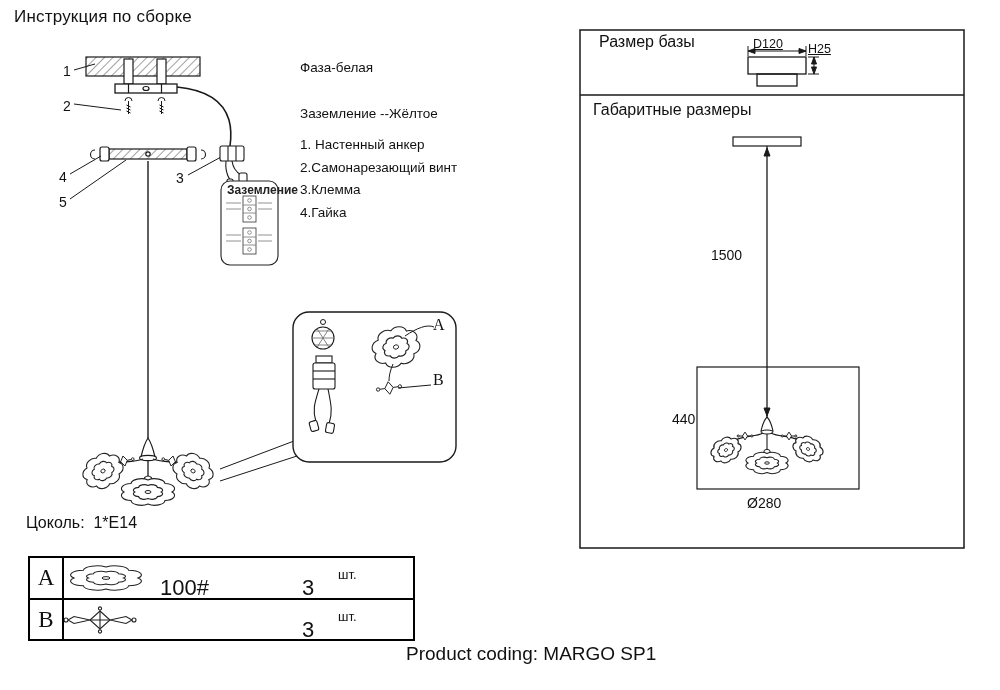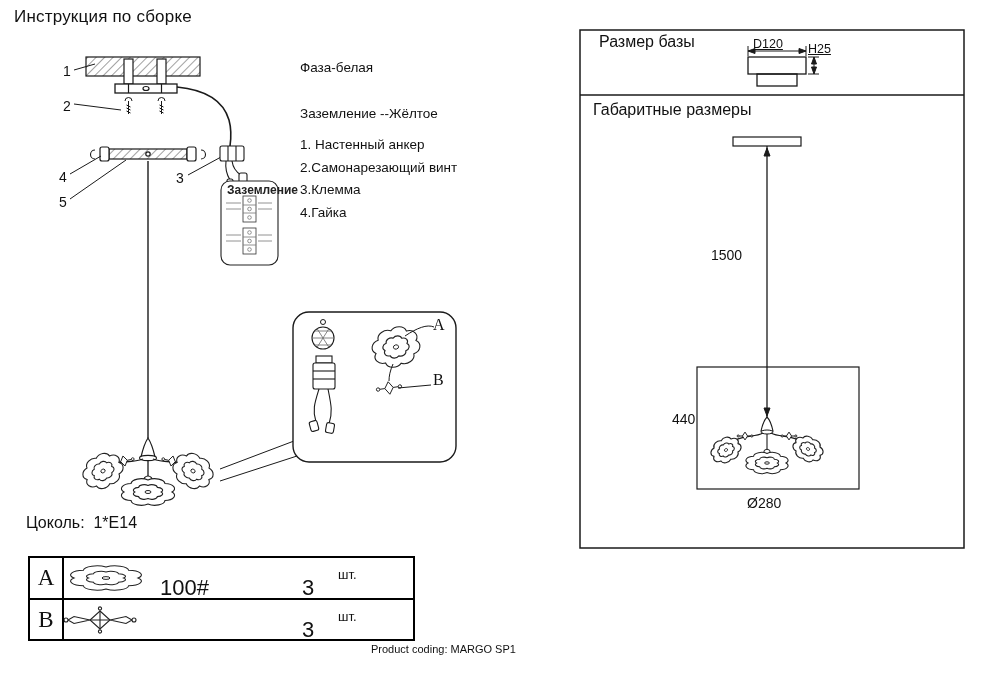--- a/index.html
+++ b/index.html
@@ -9,21 +9,21 @@
   .t{position:absolute;z-index:2;white-space:pre;line-height:1.15;}
   .title{font-size:17px;letter-spacing:.2px;}
   .small{font-size:13.5px;margin-top:24px;}
   .tiny{font-size:12px;color:#222;font-weight:bold;}
   .callout{font-size:14px;}
   .marker{font-family:"Liberation Serif",serif;font-size:16px;}
   .dim{font-size:14px;}
   .dimsm{font-size:12.5px;text-decoration:underline;}
   .sec-title{font-size:16px;}
   .socket{font-size:16px;}
-  .footer{font-size:11px;}
+  .footer{font-size:19px;margin-left:35px;}
   .parts-table{position:absolute;left:28px;top:556px;width:387px;height:85px;z-index:2;
                border:2px solid #000;box-sizing:border-box;background:transparent;}
   .t-row{position:relative;height:40px;}
   .t-row.first{border-bottom:2px solid #000;}
   .t-letter{position:absolute;left:0;top:0;width:34px;height:100%;border-right:2px solid #000;
             box-sizing:border-box;display:flex;align-items:center;justify-content:center;
             font-family:"Liberation Serif",serif;font-size:23px;}
   .t-model,.t-qty{position:absolute;top:7px;font-family:Liberation Sans, sans-serif;font-size:22px;margin-top:10px;}
   .t-model{left:130px;}
   .t-qty{left:272px;}

